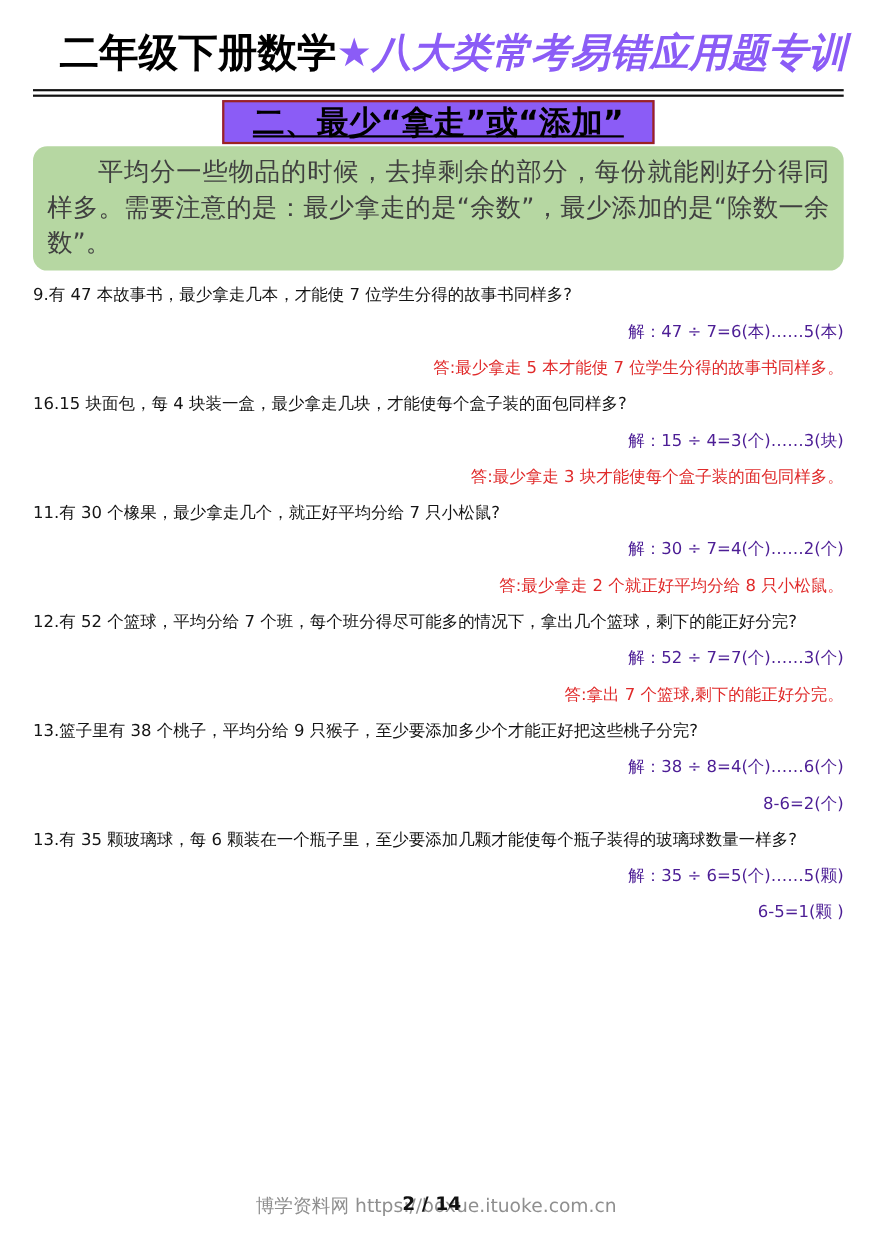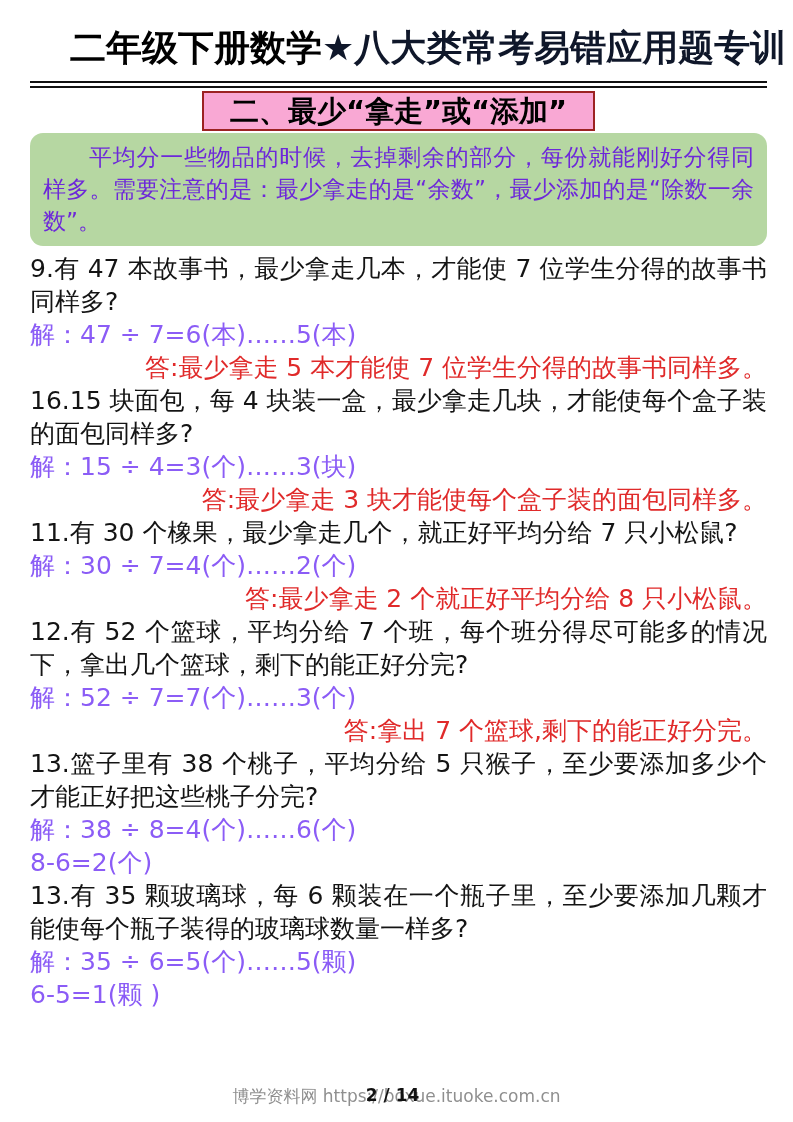--- a/index.html
+++ b/index.html
@@ -8,42 +8,43 @@
     width: 793px; height: 1122px; margin: 0 auto; background: #fff;
     font-family: "DejaVu Sans", sans-serif; color: #1c1c1c;
     padding: 18px 26px 0 30px; position: relative; overflow: hidden;
   }
   
   .main-title {
     margin: 6px 0 0 0; padding: 0 0 8px 24px;
     font-size: 36px; font-weight: bold; white-space: nowrap;
     border-bottom: 7px double #111; letter-spacing: 0px;
   }
-  .title-black { color: #000000; margin-left: 16px; }
-  .title-red { color: #0f172a; }
+  .title-black { color: #000000; }
+  .title-red { color: #8b5cf6; font-style: italic; }
   
   .section-row { text-align: center; margin: 3px 0 0 0; line-height: 0; }
   .section-title {
     display: inline-block; line-height: 36px;
-    background: #f9a8d4; border: 2px solid #9c2222;
+    background: #8b5cf6; border: 2px solid #9c2222;
     font-size: 29px; font-weight: bold; color: #000;
     padding: 0 26px;
+    text-decoration: underline;
   }
   
   .note-box {
     background: #b6d7a2; border-radius: 13px; margin-top: 2px;
     padding: 8px 13px 9px 13px;
-    font-size: 23px; line-height: 32px; color: #6d28d9;
+    font-size: 23px; line-height: 32px; color: #404040;
     text-indent: 2em; text-align: justify;
   }
   
   .problems { margin-top: 6px; }
-  .problem p { margin: 0; font-size: 25px; line-height: 33px; }
+  .problem p { margin: 0; font-size: 15px; line-height: 33px; }
   .q-line { color: #141414; text-align: justify; }
-  .sol-line { text-align: left; color: #8b5cf6; }
+  .sol-line { text-align: right; color: #4c1d95; }
   .sol-line:empty { display: none; }
   .ans-line { text-align: right; color: #e02a2a; }
   
   .footer {
     position: absolute; left: 0; right: 0; bottom: 14px;
     text-align: center; color: #8f8f8f; font-size: 17px;
   }
   .pagenum {
     position: absolute; left: 49.5%; transform: translateX(-50%);
     top: 0px; color: #111; font-weight: bold; font-size: 17px;
@@ -84,21 +85,21 @@
       <p class="ans-line">答:最少拿走 2 个就正好平均分给 8 只小松鼠。</p>
     </section>
 
     <section class="problem">
       <p class="q-line"><span>12.</span><span>有 52 个篮球，平均分给 7 个班，每个班分得尽可能多的情况下，拿出几个篮球，剩下的能正好分完?</span></p>
       <p class="sol-line">解：52 ÷ 7=7(个)……3(个)</p>
       <p class="ans-line">答:拿出 7 个篮球,剩下的能正好分完。</p>
     </section>
 
     <section class="problem">
-      <p class="q-line"><span>13.</span><span>篮子里有 38 个桃子，平均分给 5 只猴子，至少要添加多少个才能正好把这些桃子分完?</span></p>
+      <p class="q-line"><span>13.</span><span>篮子里有 38 个桃子，平均分给 9 只猴子，至少要添加多少个才能正好把这些桃子分完?</span></p>
       <p class="sol-line">解：38 ÷ 8=4(个)……6(个)</p>
       <p class="sol-line">8-6=2(个)</p>
     </section>
 
     <section class="problem">
       <p class="q-line"><span>13.</span><span>有 35 颗玻璃球，每 6 颗装在一个瓶子里，至少要添加几颗才能使每个瓶子装得的玻璃球数量一样多?</span></p>
       <p class="sol-line">解：35 ÷ 6=5(个)……5(颗)</p>
       <p class="sol-line">6-5=1(颗 )</p>
     </section>
 

